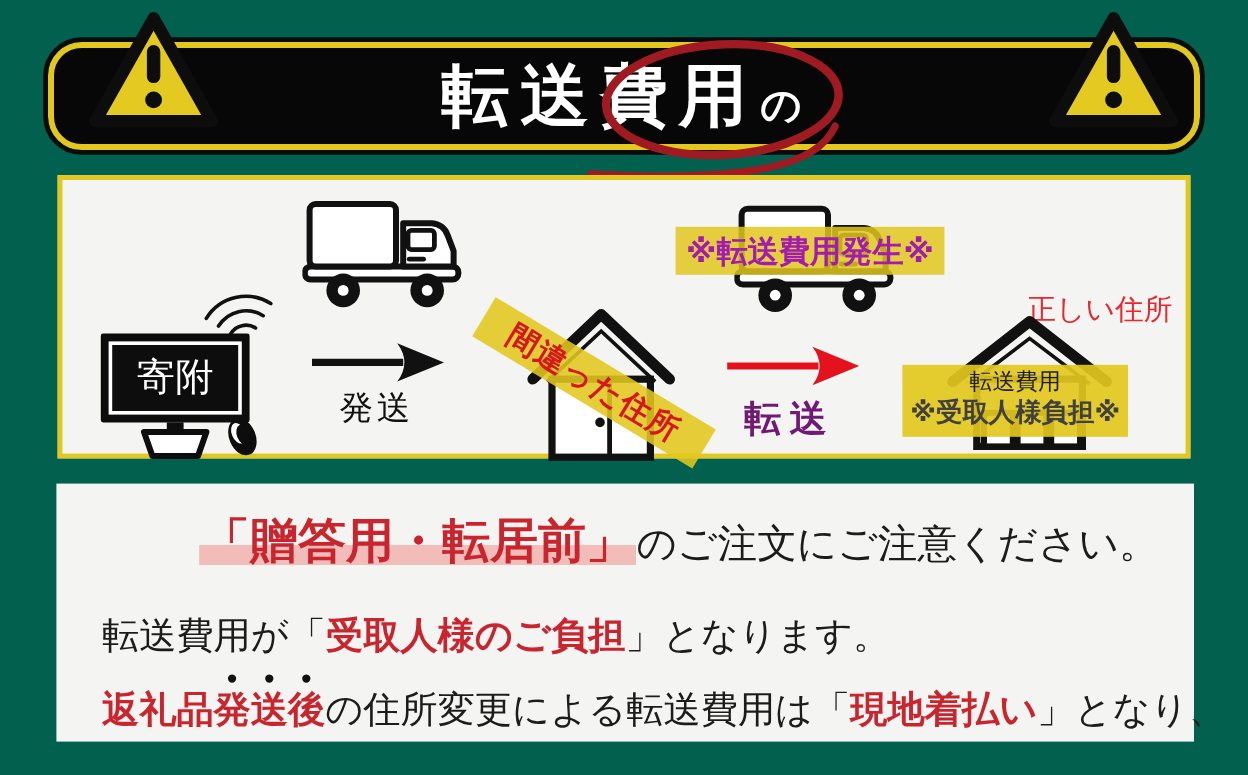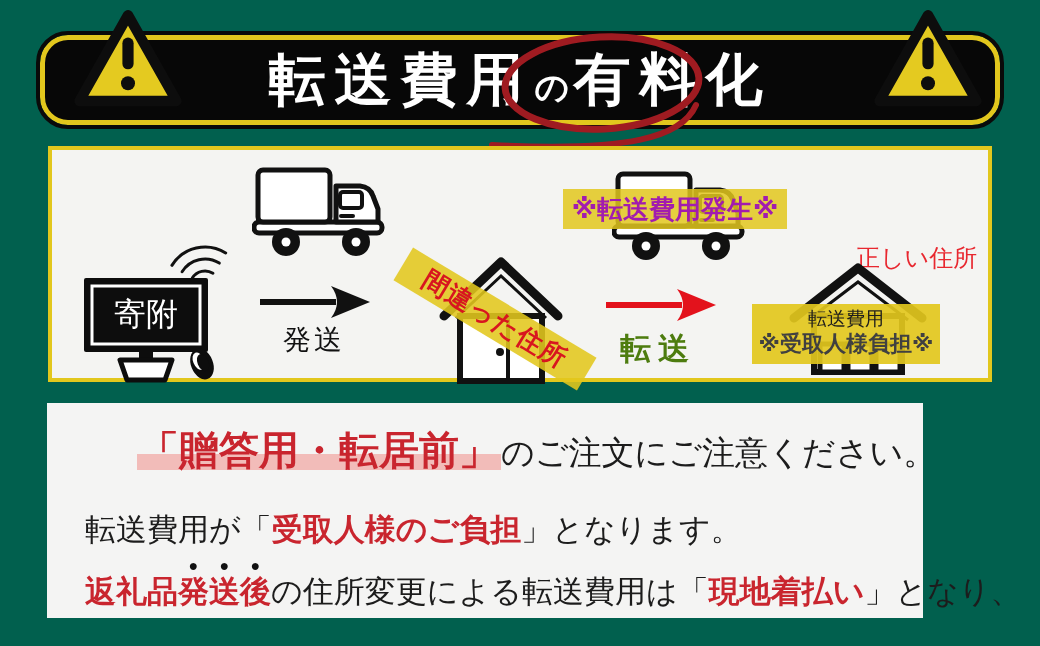--- a/index.html
+++ b/index.html
@@ -31,21 +31,21 @@
   .diagram *{box-sizing:border-box;}
   .abs{position:absolute;}
   .monitor-svg{left:28px;top:86px;width:168px;height:148px;}
   .truck-svg{width:135px;height:92px;}
   .truck-1{left:200px;top:16px;}
   .truck-2{left:560px;top:20px;}
   .arrow-svg{width:114px;height:36px;}
   .arrow-black{left:206px;top:134px;}
   .arrow-red{left:552px;top:137px;}
   .ship-label{left:231px;top:171px;font-size:28px;color:#111;letter-spacing:3px;font-family:Liberation Serif, serif;}
-  .transfer-label{left:568px;top:178px;font-size:31px;font-weight:bold;color:#4d7c0f;letter-spacing:7px;}
+  .transfer-label{left:568px;top:178px;font-size:31px;font-weight:bold;color:#701a75;letter-spacing:7px;}
   .house1-svg{left:386px;top:104px;width:126px;height:132px;}
   .house2-svg{left:736px;top:108px;width:140px;height:118px;}
   .banner-wrong{
     left:336px;top:150px;width:214px;height:38px;
     transform:rotate(31deg);
     background:rgba(226,199,29,0.88);
     display:flex;align-items:center;justify-content:center;
     color:#d8161f;font-size:26px;font-weight:bold;letter-spacing:1px;white-space:nowrap;
   }
   .fee-banner{
@@ -58,41 +58,40 @@
   .fee-box{
     left:700px;top:154px;width:188px;height:60px;
     background:rgba(226,199,29,0.92);
     text-align:center;line-height:1.2;padding-top:4px;
   }
   .fee-box .l1{font-size:19px;color:#1d1d1d;}
   .fee-box .l2{font-size:22px;font-weight:bold;color:#404040;white-space:nowrap;}
 
   
   .notice{
-    position:absolute;left:47px;top:403px;width:876px;height:215px;
+    position:absolute;left:47px;top:403px;width:948px;height:215px;
     background:#f4f4f3;color:#1c1c1c;
   }
   .headline{margin-top:20px;padding-left:90px;text-align:center;font-size:33px;white-space:nowrap;}
   .headline-em{
     color:#c9252e;font-weight:bold;font-size:40px;
     background:linear-gradient(transparent 58%, #f2bcb9 58%, #f2bcb9 96%, transparent 96%);
     padding:0 2px;
   }
   .notice-body{margin:24px 0 0 38px;font-size:31px;line-height:1.78;white-space:nowrap;}
   .red-bold{color:#c9252e;font-weight:bold;}
   .dotted{-webkit-text-emphasis:filled circle #111;text-emphasis:filled circle #111;}
 </style>
 </head>
 <body>
 
 <div class="banner">
   <div class="banner-title">
     <span class="t-main">転送費用</span>
     <span class="t-small">の</span>
-    <span class="t-main">有料化</span>
   </div>
 </div>
 
 <svg class="warn left" viewBox="0 0 120 110">
   <path d="M60,8 L112,100 H8 Z" fill="#e4ca20" stroke="#0d0d0d" stroke-width="11" stroke-linejoin="round"></path>
   <rect x="54" y="32" width="12" height="34" rx="6" fill="#0d0d0d"></rect>
   <circle cx="60" cy="81" r="7.5" fill="#0d0d0d"></circle>
 </svg>
 <svg class="warn right" viewBox="0 0 120 110">
   <path d="M60,8 L112,100 H8 Z" fill="#e4ca20" stroke="#0d0d0d" stroke-width="11" stroke-linejoin="round"></path>

